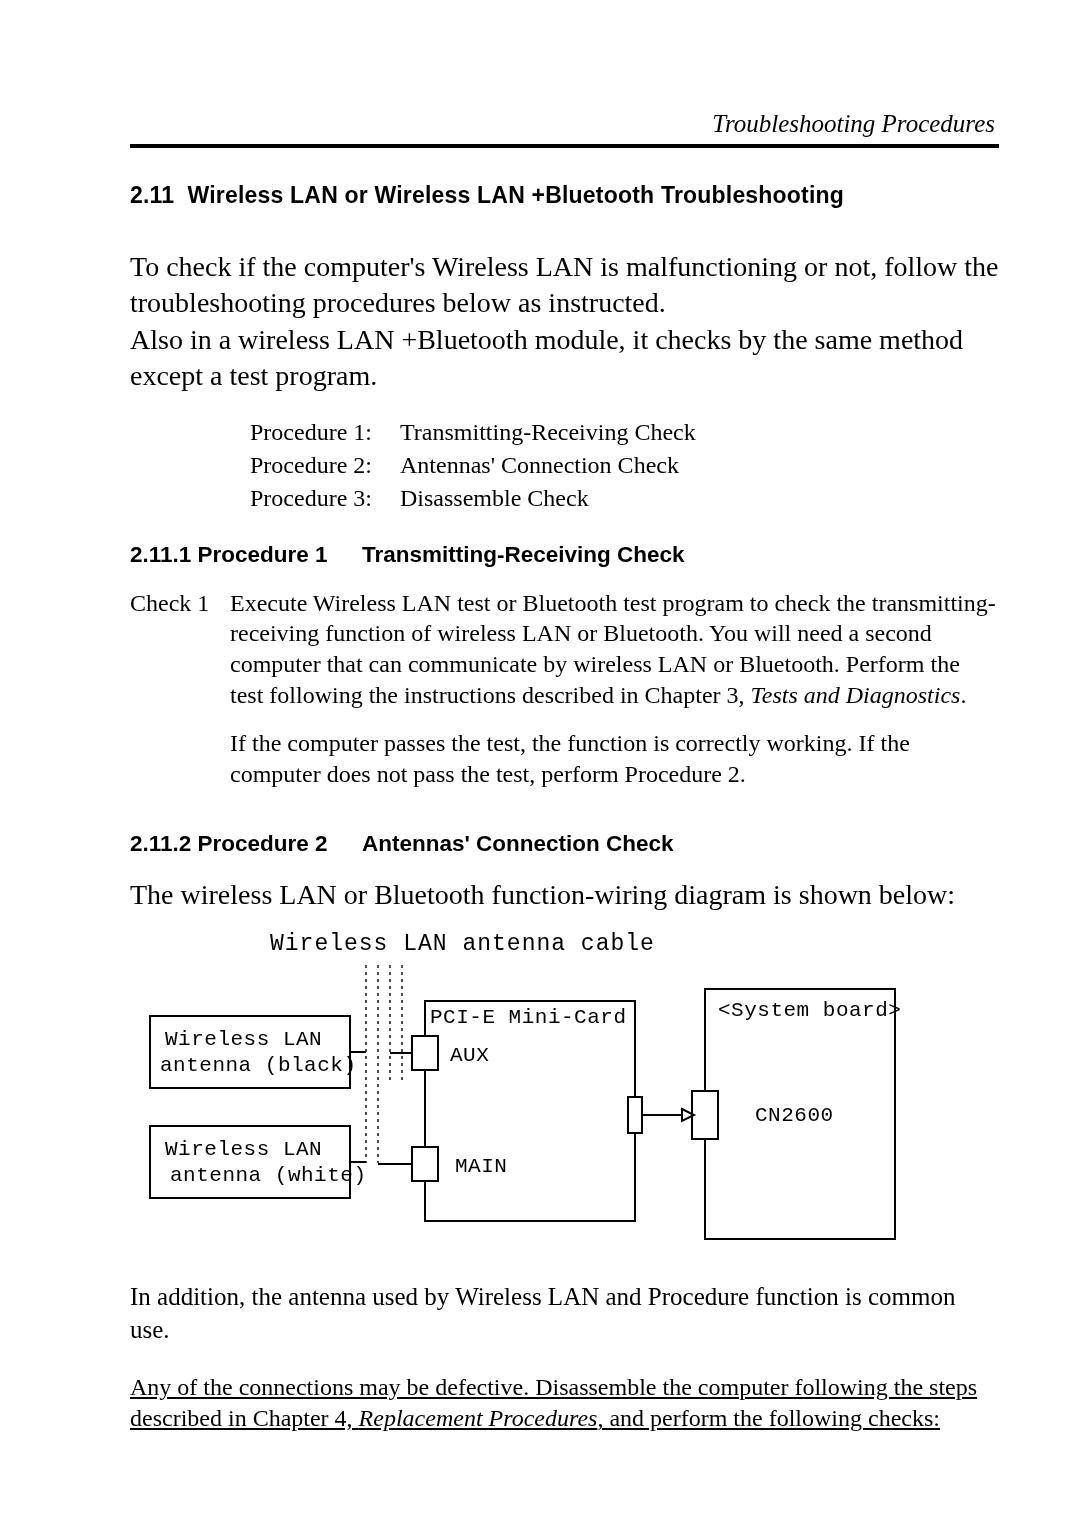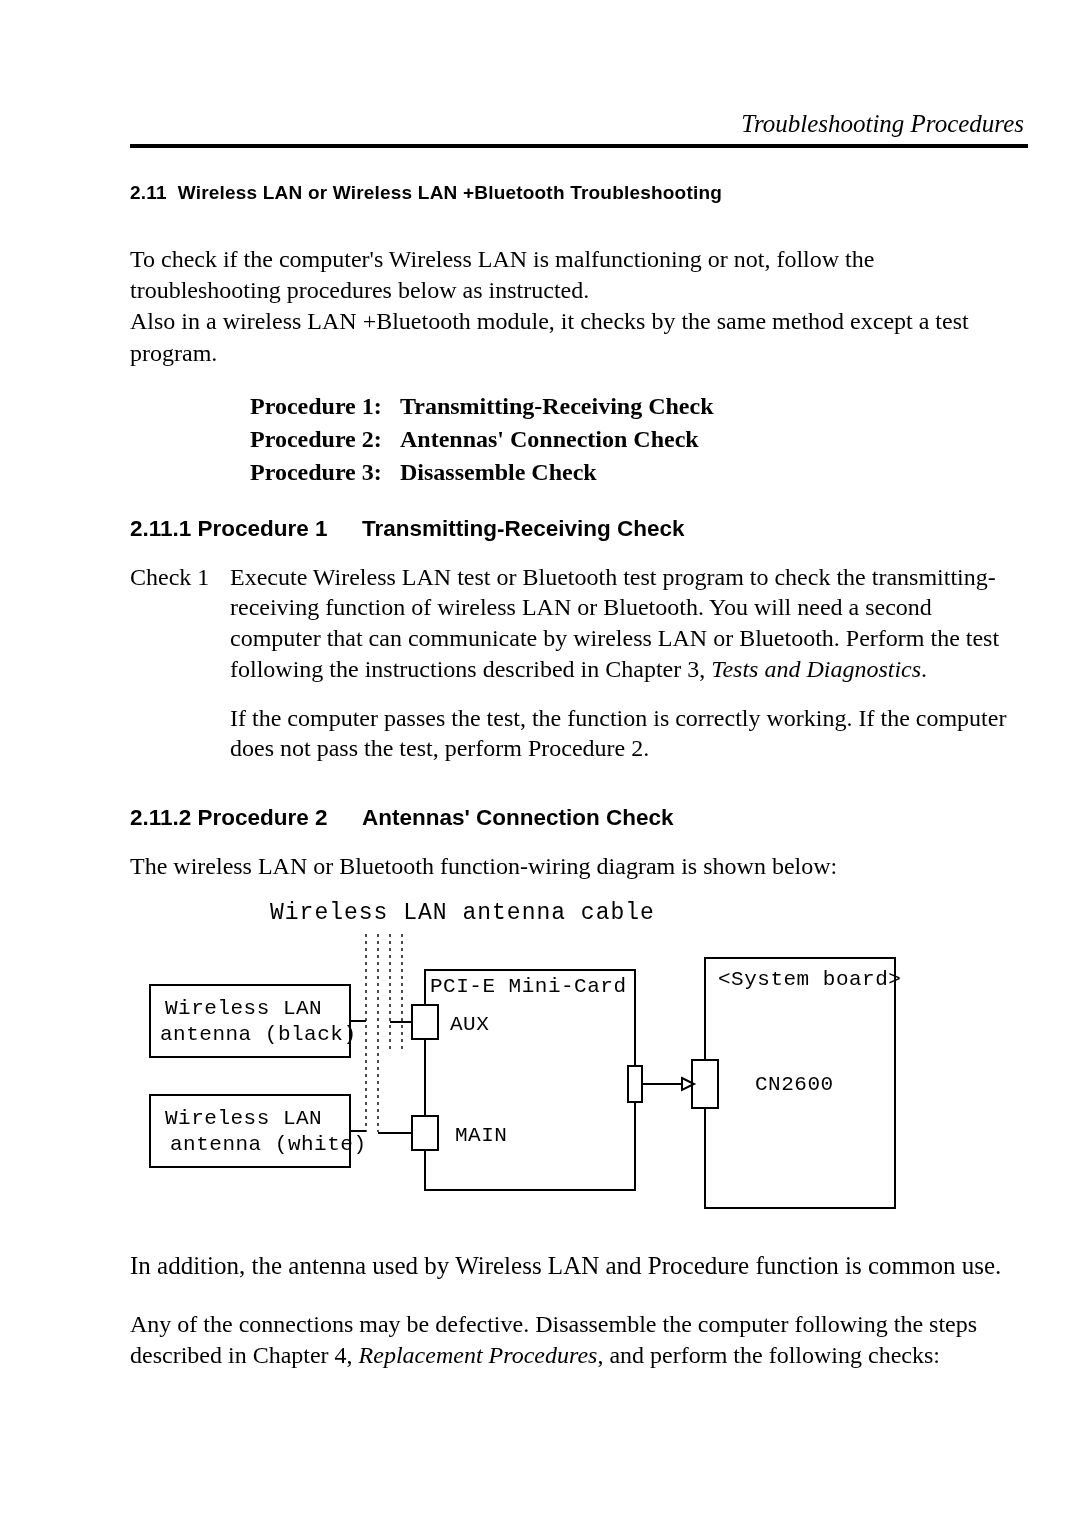--- a/index.html
+++ b/index.html
@@ -1,51 +1,50 @@
 <!DOCTYPE html>
 <html><head>
 <meta charset="utf-8">
 <style>
   * { box-sizing: border-box; margin: 0; padding: 0; }
   html, body { width: 1080px; height: 1527px; background: #fff; }
   body { font-family: "Times New Roman", Times, serif; color: #000; }
   .page {
     width: 1080px;
     height: 1527px;
-    padding: 110px 52px 60px 130px;
+    padding: 110px 81px 60px 130px;
     position: relative;
   }
   .running-head {
     text-align: right;
     font-style: italic;
     font-size: 25px;
     margin-bottom: 6px;
     padding-right: 4px;
   }
   .rule-top {
     border-top: 4px solid #000;
     margin-bottom: 34px;
   }
   .h1 {
     font-family: Arial, Helvetica, sans-serif;
     font-weight: bold;
-    font-size: 19px;
+    font-size: 23px;
     margin-bottom: 40px;
     letter-spacing: 0.2px;
   }
   .p {
-    font-size: 24px;
+    font-size: 28px;
     line-height: 1.3;
     margin-bottom: 0;
   }
   .intro-block { margin-bottom: 24px; }
   .proc-list {
     margin: 14px 0 30px 120px;
     font-size: 24px;
-    font-weight: bold;
   }
   .proc-row { display: flex; margin-bottom: 6px; }
   .proc-label { width: 150px; flex: 0 0 150px; }
   .proc-text { flex: 1; }
   .h2 {
     font-family: Arial, Helvetica, sans-serif;
     font-weight: bold;
     font-size: 22.5px;
     margin: 18px 0 20px 0;
     display: flex;
@@ -58,21 +57,21 @@
   .em { font-style: italic; }
   .diagram-wrap { margin: 18px 0 30px 0; }
   .diagram-label {
     font-family: "Courier New", Courier, monospace;
     font-size: 23px;
     letter-spacing: 1px;
     margin: 0 0 4px 140px;
   }
   svg.diagram { display: block; }
   .ending { font-size: 25px; line-height: 1.3; margin-top: 0; }
-  .ending2 { font-size: 24px; line-height: 1.3; margin-top: 26px; }
+  .ending2 { font-size: 24px; line-height: 1.3; margin-top: 26px; text-decoration: underline; }
   
   .svgmono { font-family: "Courier New", Courier, monospace; font-size: 21px; letter-spacing: 0.5px; }
 </style>
 </head>
 <body>
 
 <div class="page">
 
   <div class="running-head">Troubleshooting Procedures</div>
   <div class="rule-top"></div>

